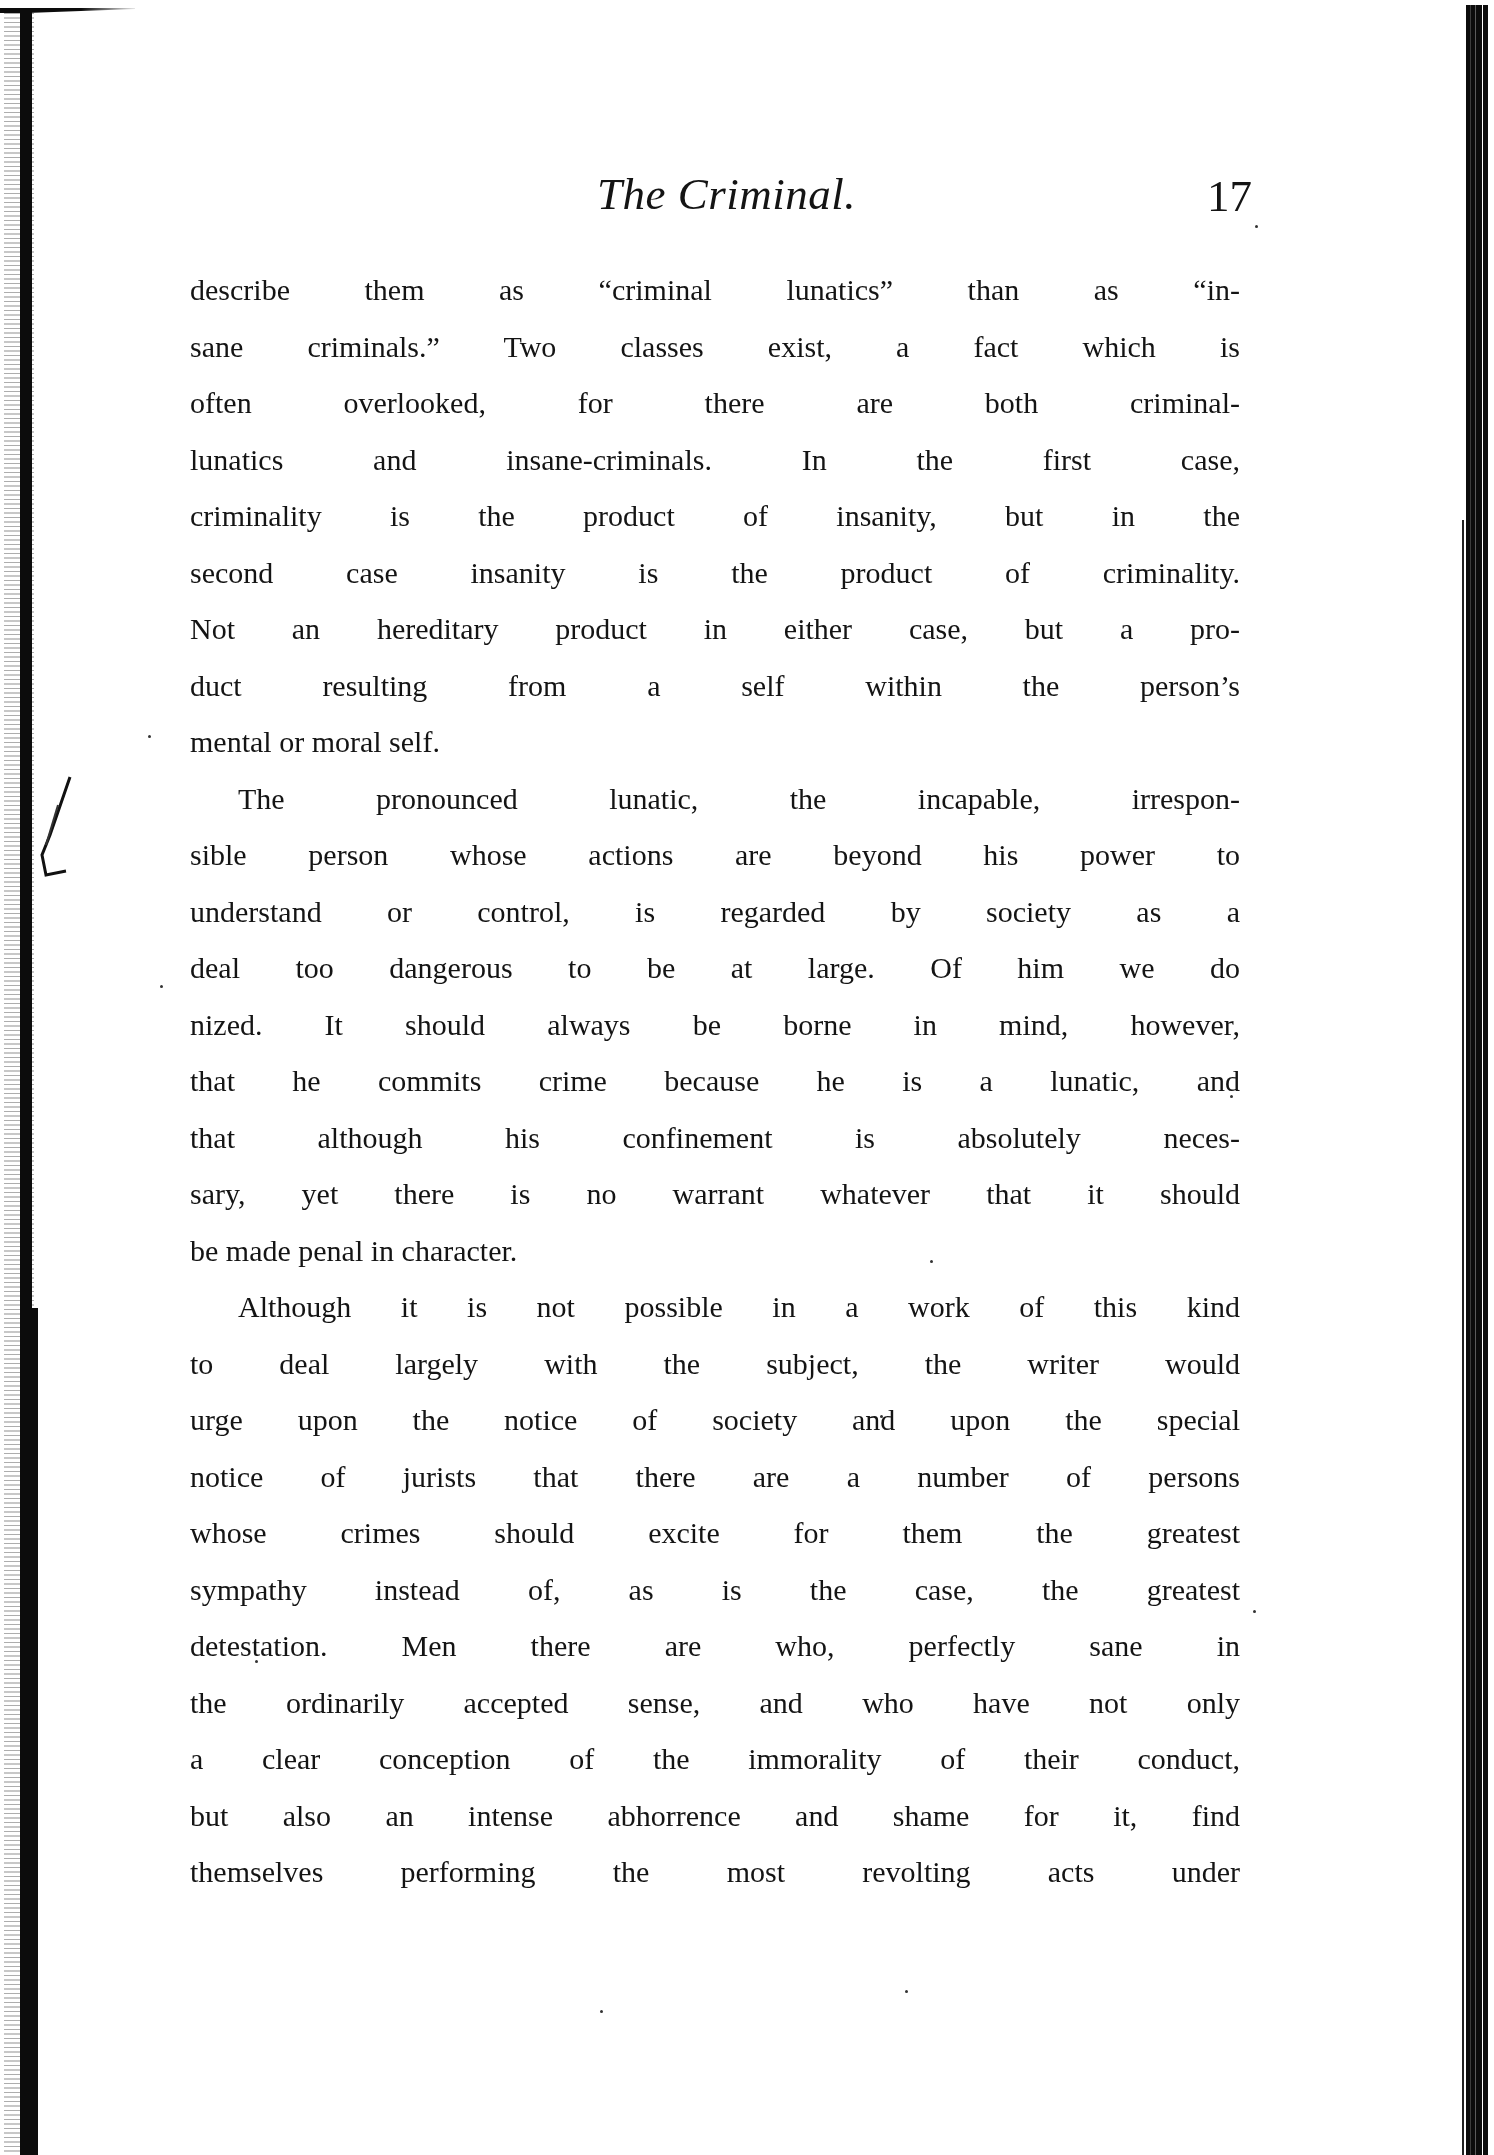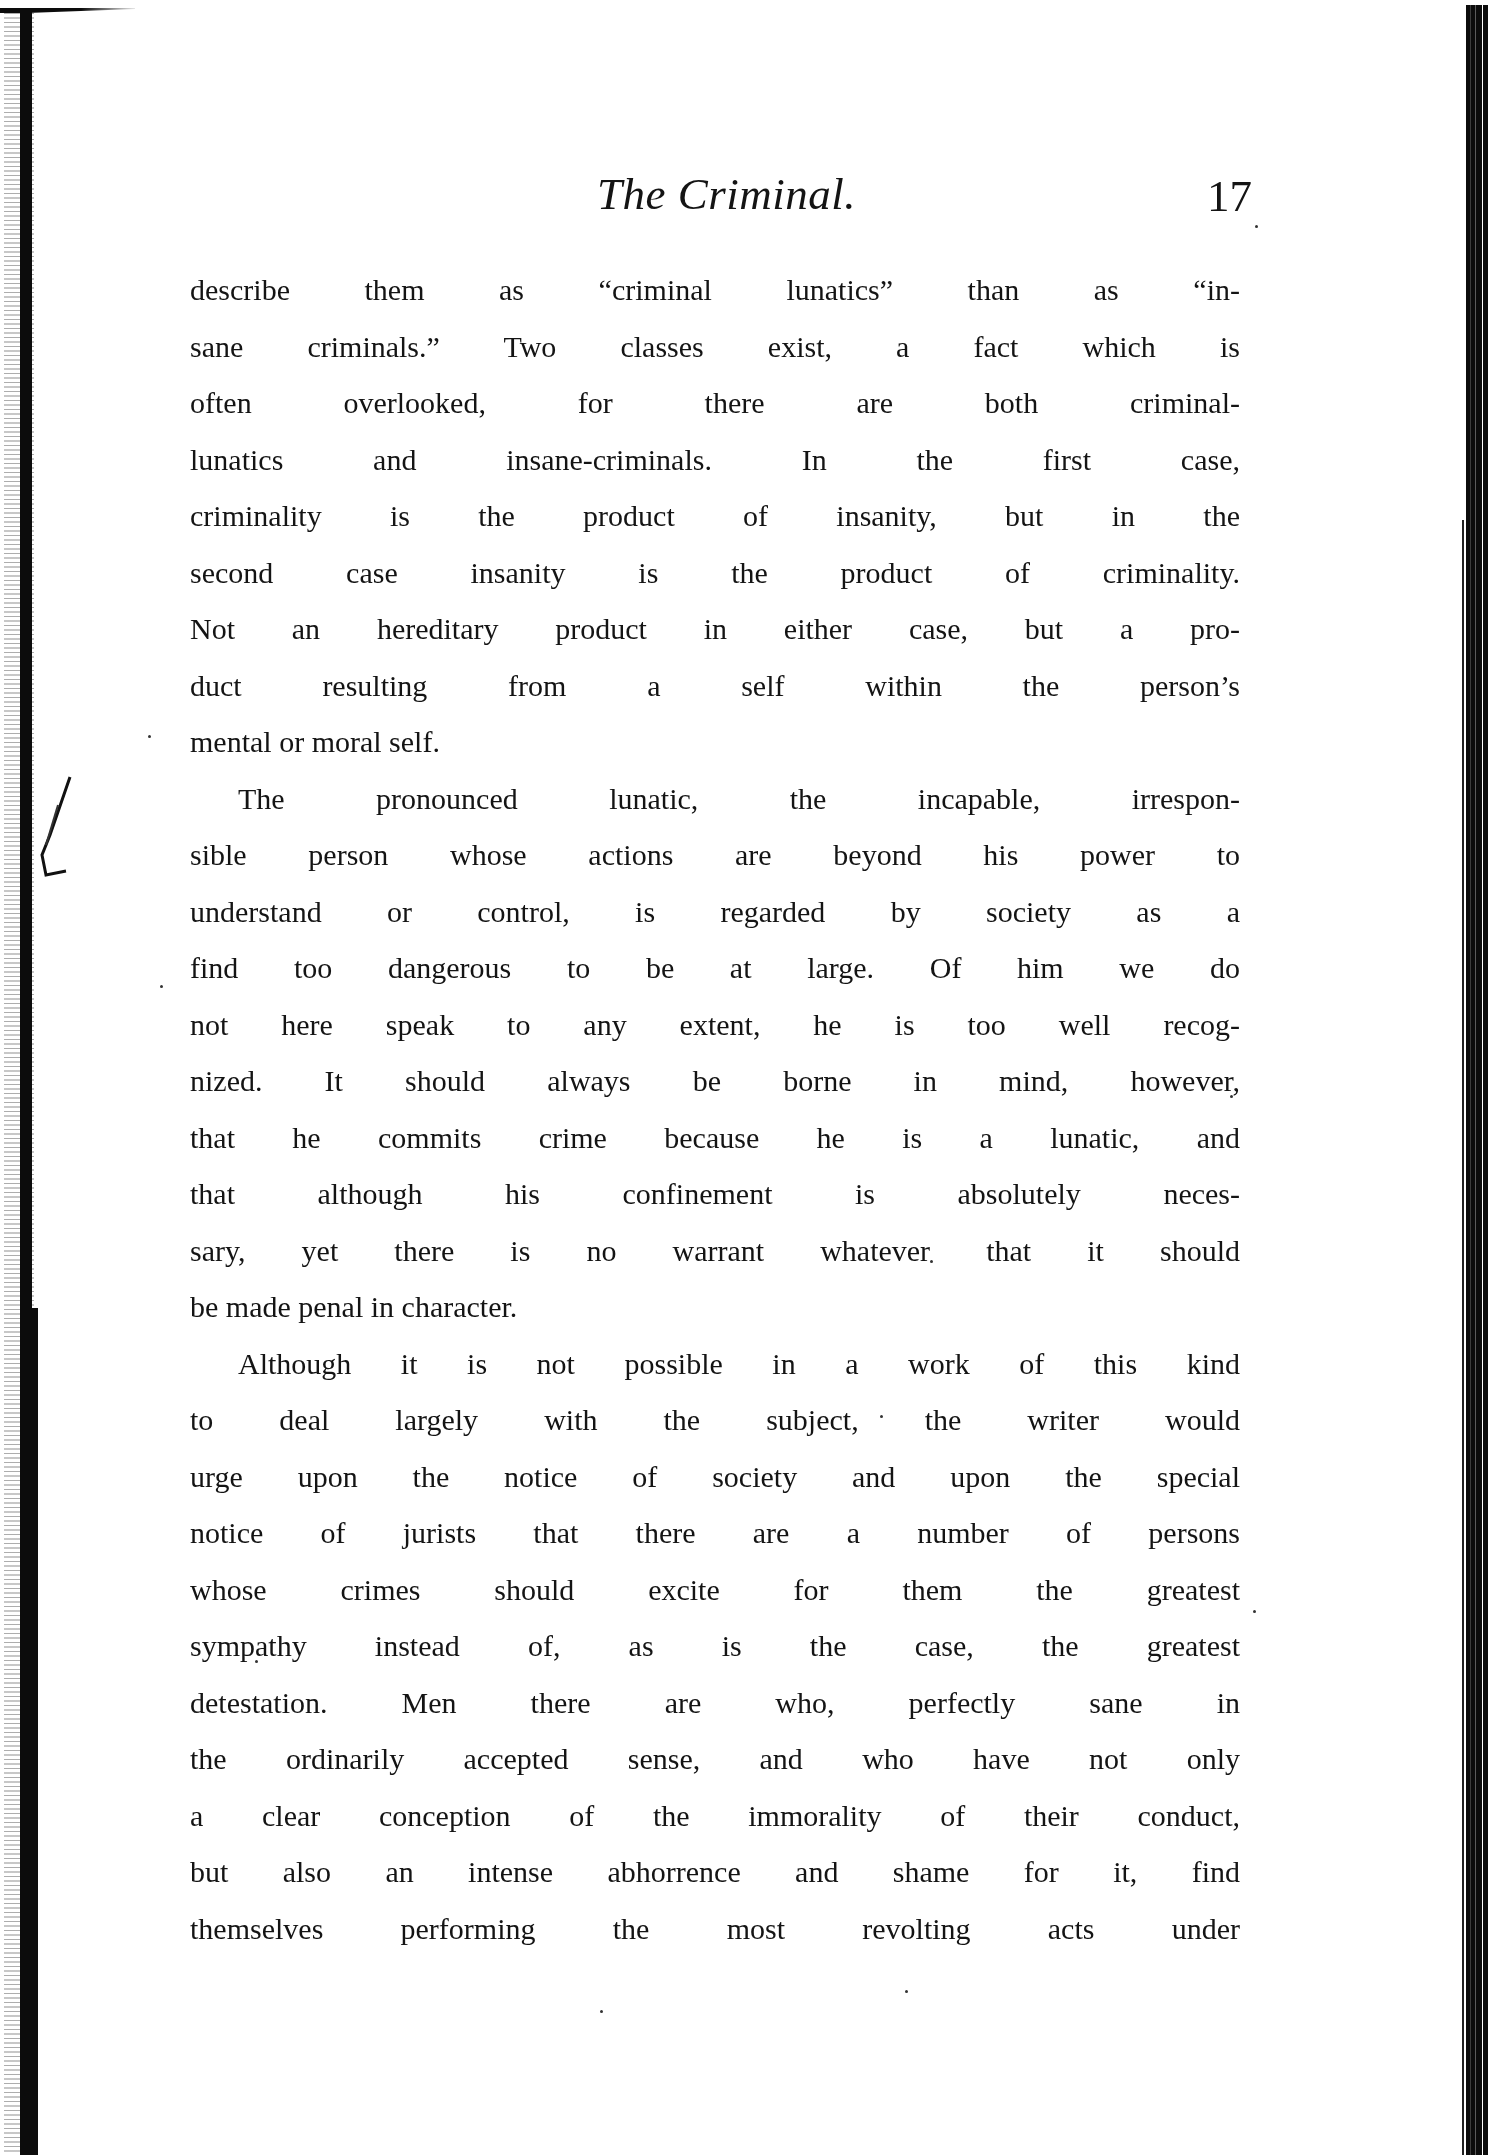--- a/index.html
+++ b/index.html
@@ -84,22 +84,21 @@
     <span class="line">often overlooked, for there are both criminal-</span>
     <span class="line">lunatics and insane-criminals. In the first case,</span>
     <span class="line">criminality is the product of insanity, but in the</span>
     <span class="line">second case insanity is the product of criminality.</span>
     <span class="line">Not an hereditary product in either case, but a pro-</span>
     <span class="line">duct resulting from a self within the person’s</span>
     <span class="line last">mental or moral self.</span>
     <span class="line indent">The pronounced lunatic, the incapable, irrespon-</span>
     <span class="line">sible person whose actions are beyond his power to</span>
     <span class="line">understand or control, is regarded by society as a</span>
-    <span class="line">find too dangerous to be at large. Of him we do</span>
-    <span class="line">not here speak to any extent, he is too well recog-</span>
+    <span class="line">deal too dangerous to be at large. Of him we do</span>
     <span class="line">nized. It should always be borne in mind, however,</span>
     <span class="line">that he commits crime because he is a lunatic, and</span>
     <span class="line">that although his confinement is absolutely neces-</span>
     <span class="line">sary, yet there is no warrant whatever that it should</span>
     <span class="line last">be made penal in character.</span>
     <span class="line indent">Although it is not possible in a work of this kind</span>
     <span class="line">to deal largely with the subject, the writer would</span>
     <span class="line">urge upon the notice of society and upon the special</span>
     <span class="line">notice of jurists that there are a number of persons</span>
     <span class="line">whose crimes should excite for them the greatest</span>

